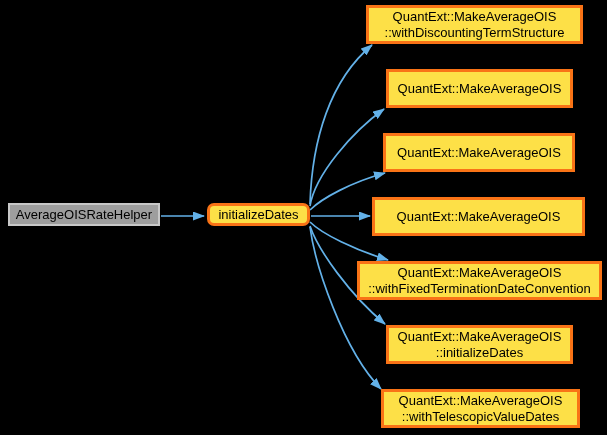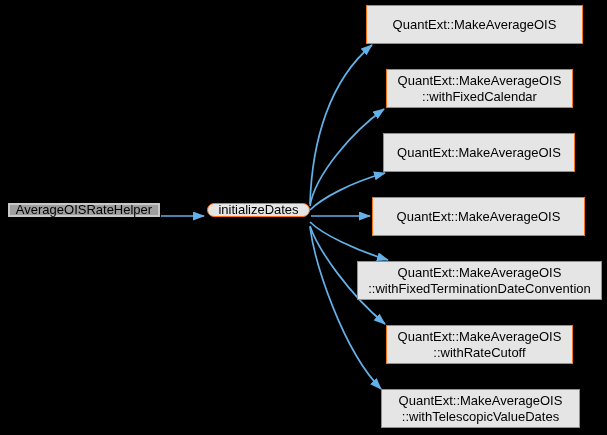--- a/index.html
+++ b/index.html
@@ -13,26 +13,26 @@
   .edge-layer{position:absolute;left:0;top:0;width:607px;height:435px;}
   .edge{fill:none;stroke:#63b1e8;stroke-width:1.7px;}
   .node{
     position:absolute;
     box-sizing:border-box;
     display:flex;flex-direction:column;
     align-items:center;justify-content:center;
     text-align:center;
     font-size:13px;line-height:16px;
     color:#000000;
-    background:#e5e5e5;
-    border:1px solid #f97316;
+    background:#fde047;
+    border:3px solid #f97316;
     white-space:nowrap;
     cursor:pointer;
   }
-  .node.single{height:14px;}
+  .node.single{height:23px;}
   .node.caller{
     background:#9e9e9e;
     border:2px solid #c8c8c8;
     cursor:default;
   }
   
   .n-caller{left:8px;   top:203px; width:152px; height:25px;}
   .n-init  {left:207px; top:203px; width:103px; height:25px;border-radius:7px;}
   .n-t0{left:366px; top:5px;   width:217px; height:39px;}
   .n-t1{left:386px; top:69px;  width:187px; height:39px;}
@@ -66,43 +66,43 @@
   <div class="node caller single n-caller">
     <span>AverageOISRateHelper</span>
   </div>
 
   <div class="node single n-init">
     <span>initializeDates</span>
   </div>
 
   <div class="node n-t0">
     <span>QuantExt::MakeAverageOIS</span>
+    <span>::withDiscountingTermStructure</span>
   </div>
 
   <div class="node n-t1">
     <span>QuantExt::MakeAverageOIS</span>
-    <span>::withFixedCalendar</span>
   </div>
 
   <div class="node n-t2">
     <span>QuantExt::MakeAverageOIS</span>
   </div>
 
   <div class="node n-t3">
     <span>QuantExt::MakeAverageOIS</span>
   </div>
 
   <div class="node n-t4">
     <span>QuantExt::MakeAverageOIS</span>
     <span>::withFixedTerminationDateConvention</span>
   </div>
 
   <div class="node n-t5">
     <span>QuantExt::MakeAverageOIS</span>
-    <span>::withRateCutoff</span>
+    <span>::initializeDates</span>
   </div>
 
   <div class="node n-t6">
     <span>QuantExt::MakeAverageOIS</span>
     <span>::withTelescopicValueDates</span>
   </div>
 
 </div>
 
 </body></html>

